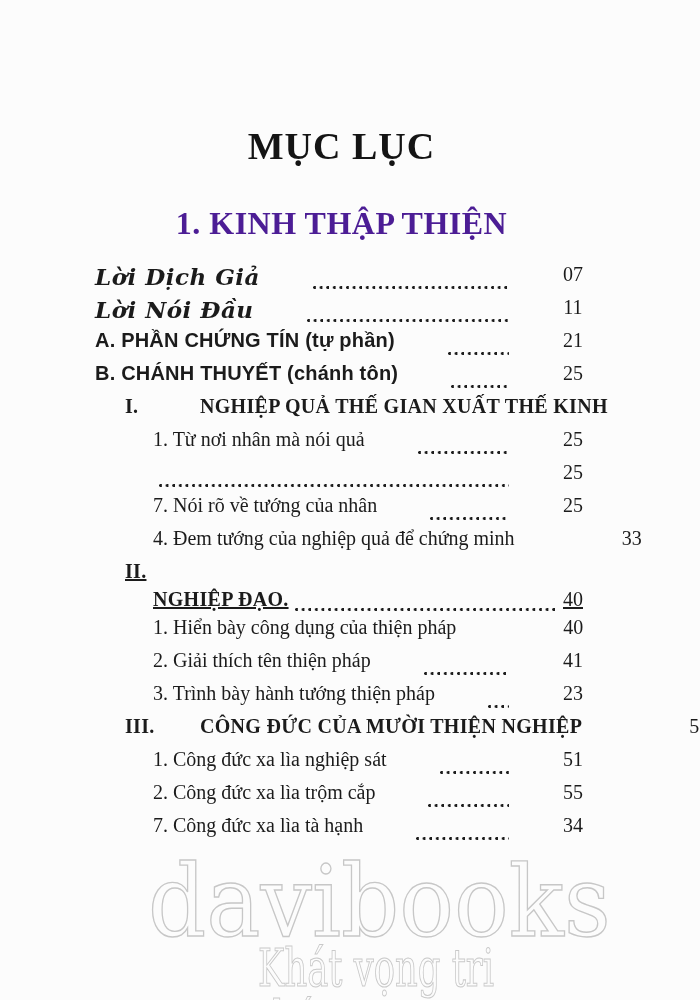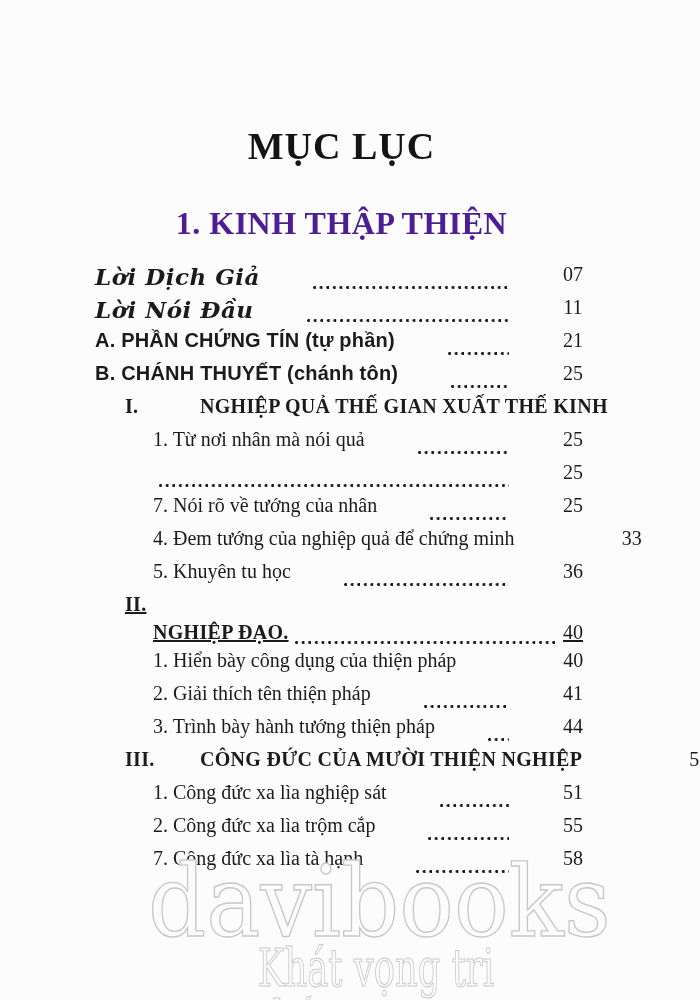--- a/index.html
+++ b/index.html
@@ -116,25 +116,20 @@
         <div class="row s-sub">
           <span class="lbl">7. Nói rõ về tướng của nhân</span>
           <span class="leader"></span>
           <span class="page-num">25</span>
         </div>
         <div class="row s-sub">
           <span class="lbl">4. Đem tướng của nghiệp quả để chứng minh</span>
           <span class="leader"></span>
           <span class="page-num">33</span>
         </div>
-        <div class="row s-sub">
-          <span class="lbl">5. Khuyên tu học</span>
-          <span class="leader"></span>
-          <span class="page-num">36</span>
-        </div>
         <div class="row s-roman two">
           <div class="ln ln1">
             <span class="rn">II.</span>
           </div>
           <div class="ln ln2">
             <span class="lbl">NGHIỆP ĐẠO.</span>
             <span class="leader"></span>
             <span class="page-num">40</span>
           </div>
         </div>
@@ -144,42 +139,42 @@
           <span class="page-num">40</span>
         </div>
         <div class="row s-sub">
           <span class="lbl">2. Giải thích tên thiện pháp</span>
           <span class="leader"></span>
           <span class="page-num">41</span>
         </div>
         <div class="row s-sub">
           <span class="lbl">3. Trình bày hành tướng thiện pháp</span>
           <span class="leader"></span>
-          <span class="page-num">44</span>
+          <span class="page-num">23</span>
         </div>
         <div class="row s-roman">
           <span class="rn">III.</span>
           <span class="lbl">CÔNG ĐỨC CỦA MƯỜI THIỆN NGHIỆP</span>
           <span class="leader"></span>
           <span class="page-num">51</span>
         </div>
         <div class="row s-sub">
           <span class="lbl">1. Công đức xa lìa nghiệp sát</span>
           <span class="leader"></span>
           <span class="page-num">51</span>
         </div>
         <div class="row s-sub">
           <span class="lbl">2. Công đức xa lìa trộm cắp</span>
           <span class="leader"></span>
           <span class="page-num">55</span>
         </div>
         <div class="row s-sub">
           <span class="lbl">7. Công đức xa lìa tà hạnh</span>
           <span class="leader"></span>
-          <span class="page-num">58</span>
+          <span class="page-num">34</span>
         </div>
       </div>
   </div>
   <div class="watermark">
     <div class="wm-brand">davibooks</div>
     <div class="wm-slogan">Khát vọng tri thức</div>
   </div>
 </div>
 
 </body></html>

